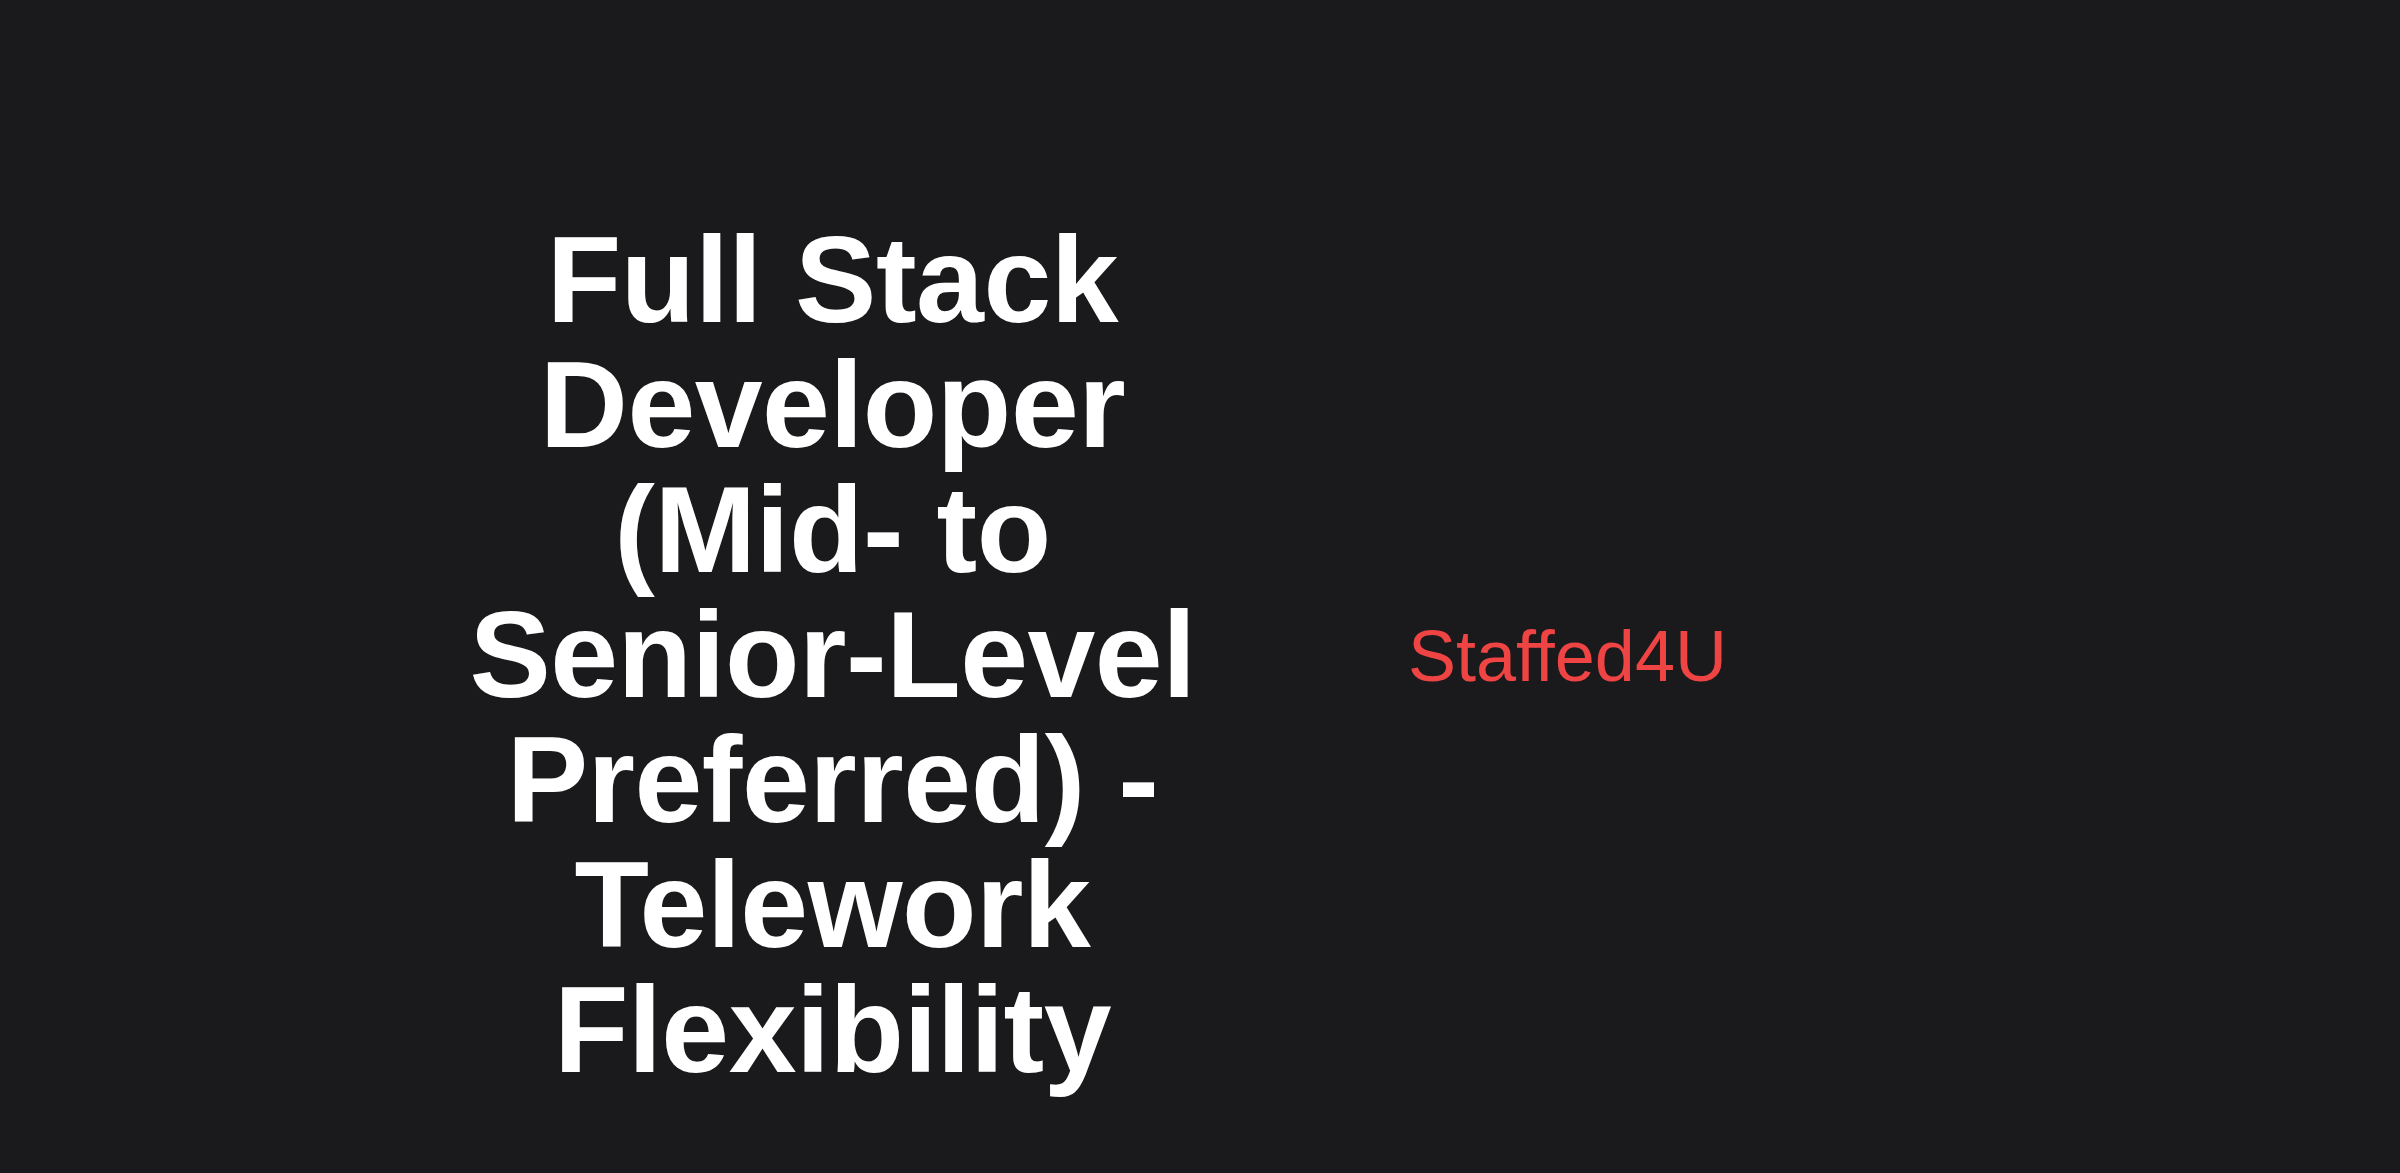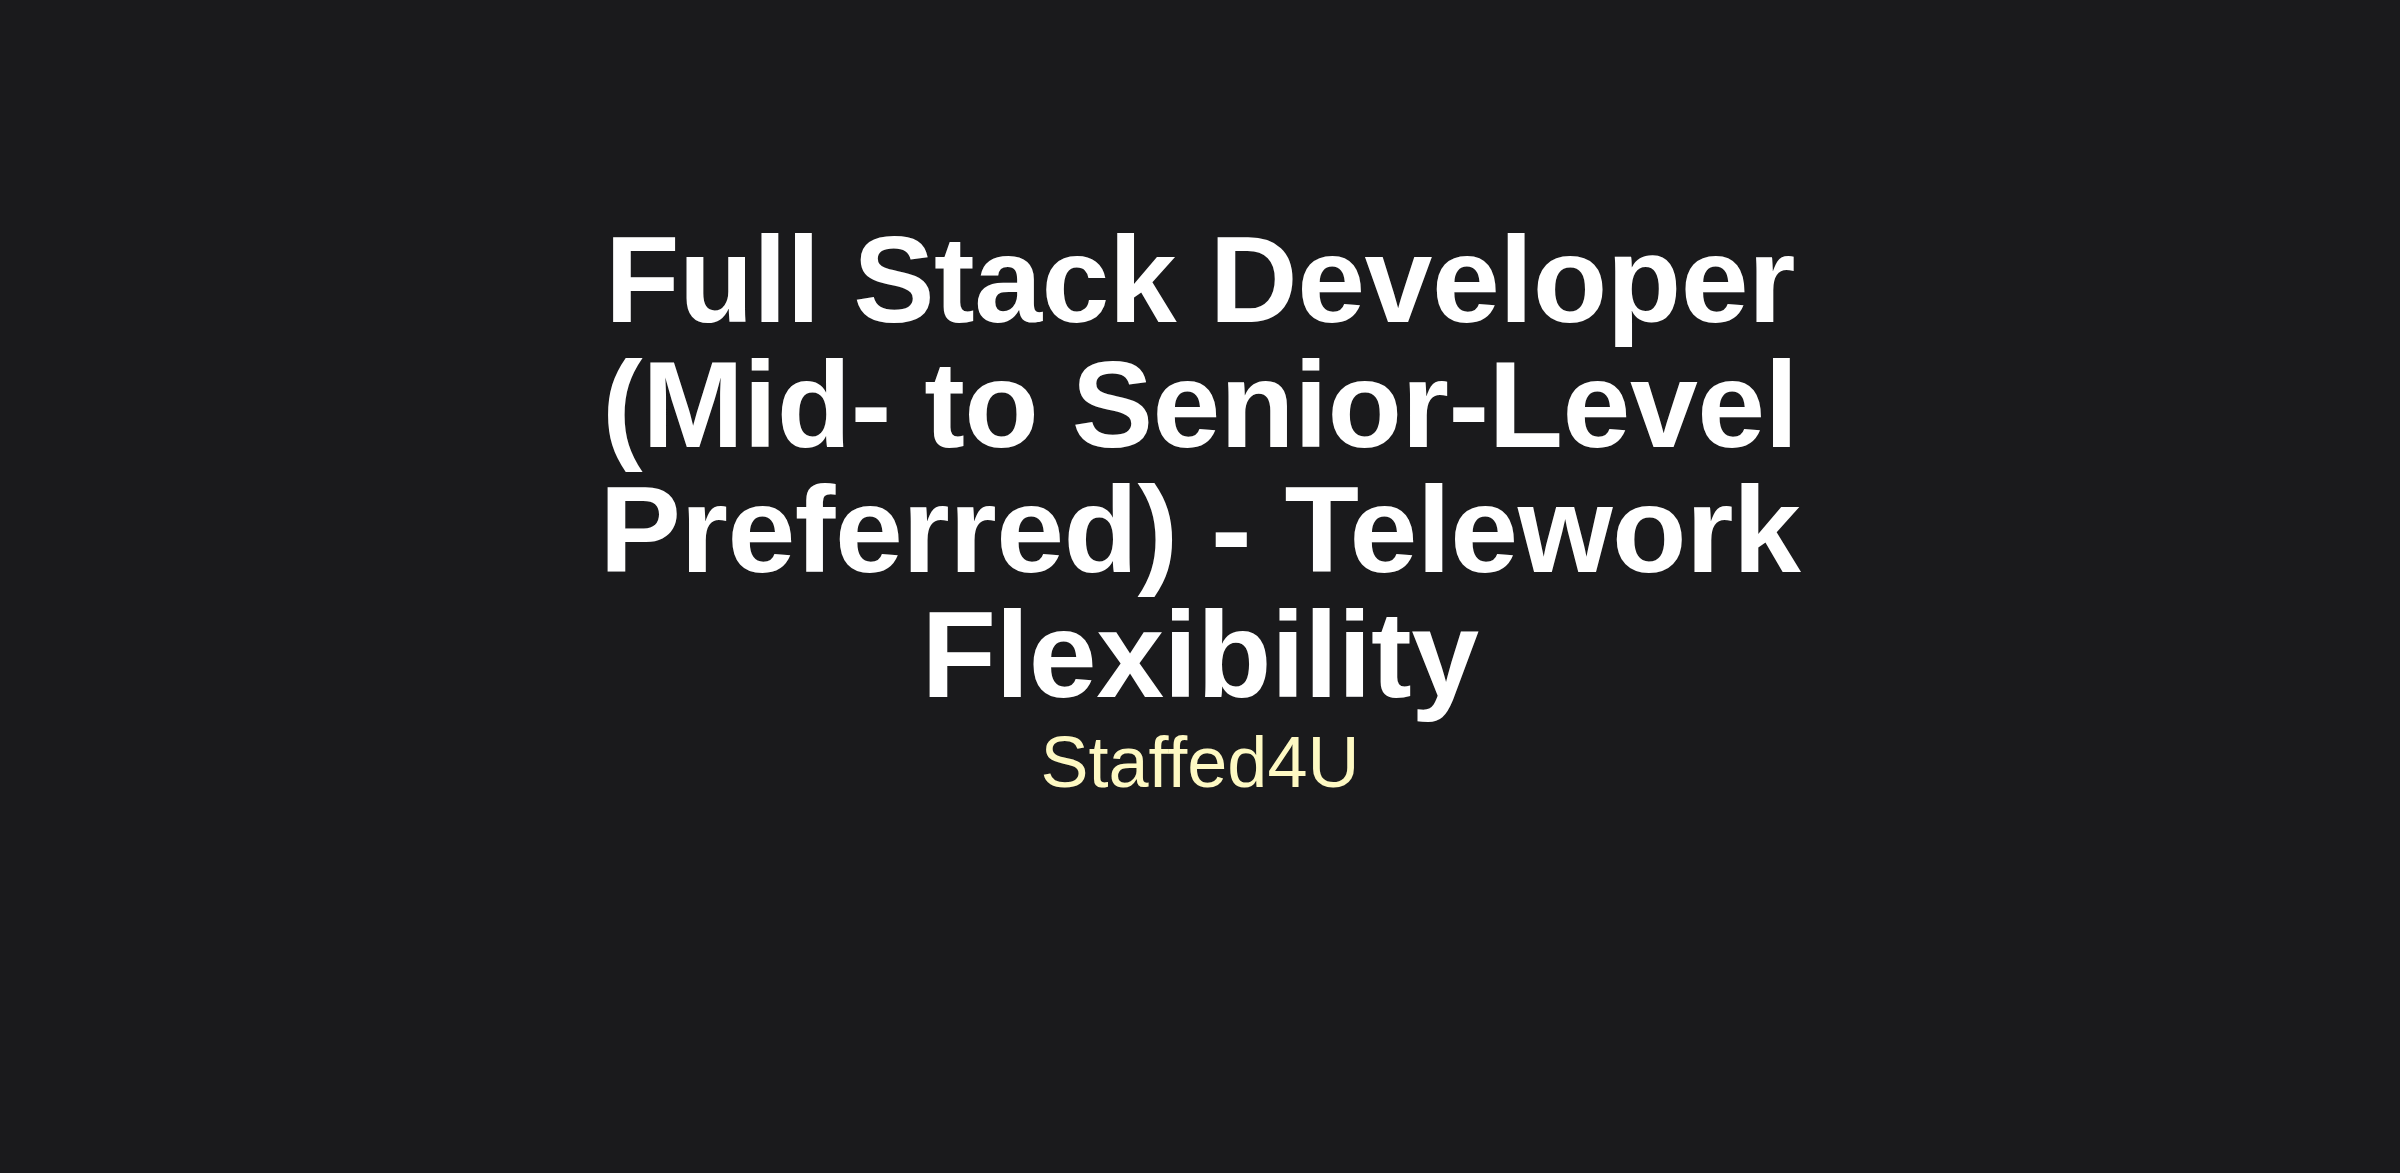--- a/index.html
+++ b/index.html
@@ -30,21 +30,21 @@
     justify-content: flex-start;
   }
 
   .hero {
     position: absolute;
     left: 50%;
     top: 218px;
     transform: translateX(-50%);
     width: 1470px;
     display: flex;
-    flex-direction: column;
+    flex-direction: row;
     align-items: center;
     text-align: center;
   }
 
   .hero-title {
     margin: 0;
     padding: 0;
     width: 100%;
     color: #ffffff;
     font-family: "Liberation Sans", "DejaVu Sans", sans-serif;
@@ -53,21 +53,21 @@
     line-height: 125px;
     letter-spacing: -0.5px;
     text-align: center;
     word-wrap: break-word;
   }
 
   .hero-subtitle {
     margin: 0;
     padding: 0;
     width: 100%;
-    color: #fef9c3;
+    color: #ef4444;
     font-family: "Liberation Sans", "DejaVu Sans", sans-serif;
     font-size: 72px;
     font-weight: 400;
     line-height: 88px;
     letter-spacing: 0px;
     text-align: center;
   }
 </style>
 </head>
 <body>

